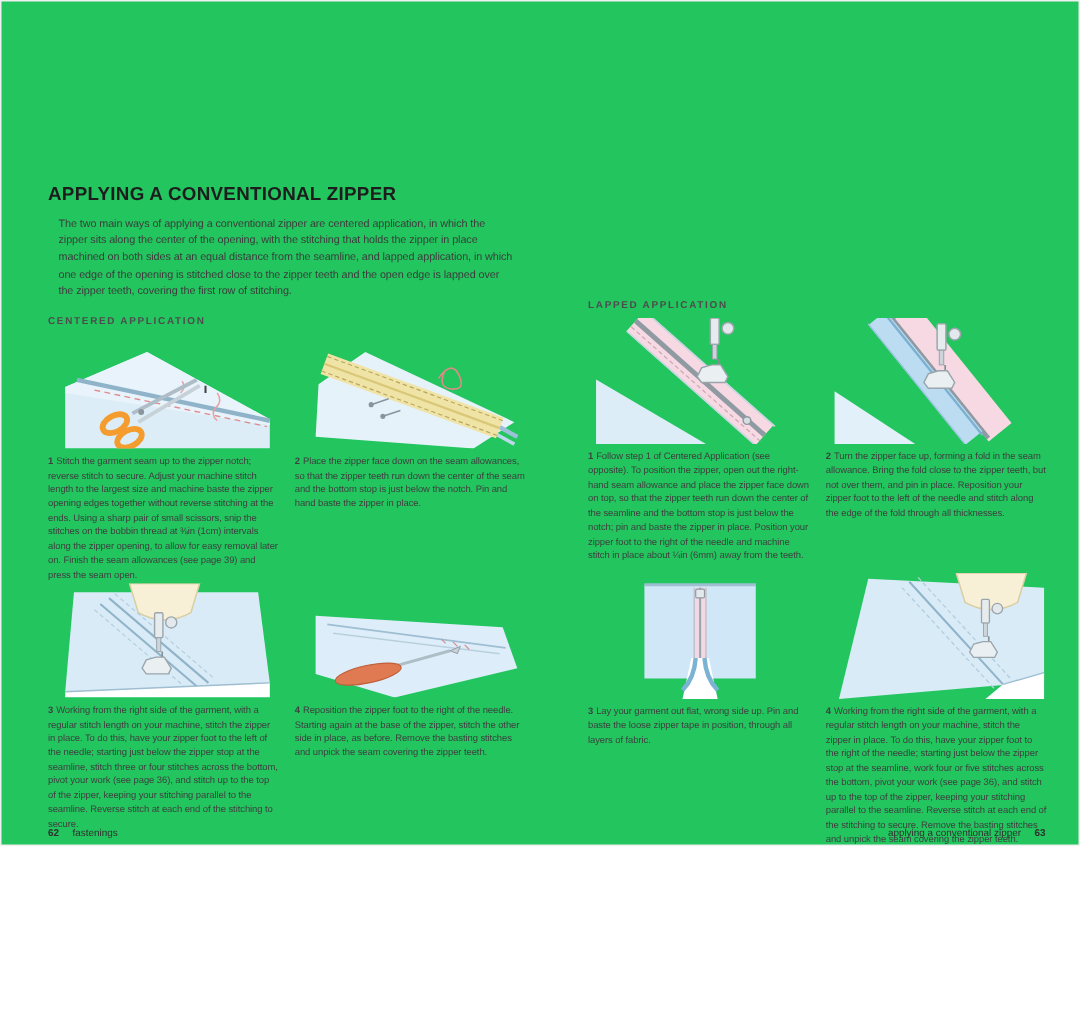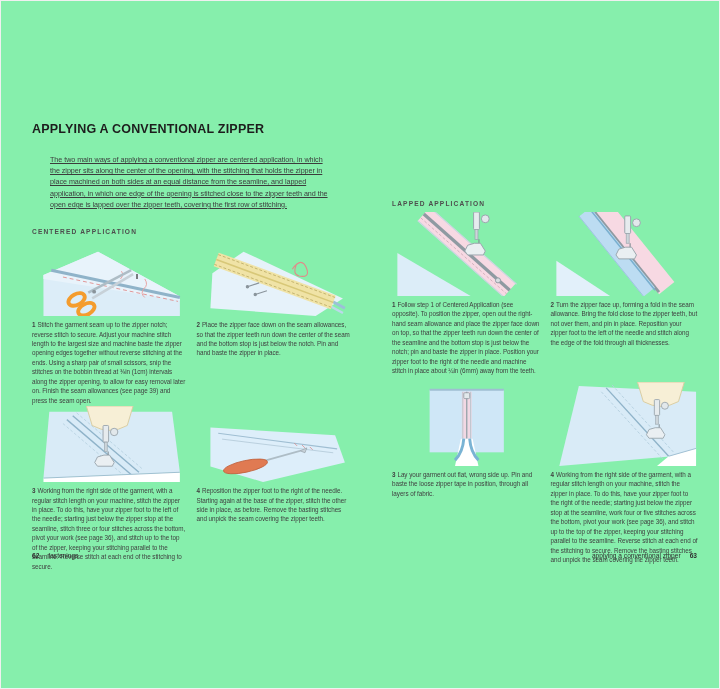--- a/index.html
+++ b/index.html
@@ -1,26 +1,26 @@
 <!DOCTYPE html>
 <html><head>
 <meta charset="utf-8">
 <style>
   html,body { margin:0; padding:0; background:#fff; }
   .canvas {
-    position:relative; width:720px; height:689px; background:#86efac;
+    position:relative; width:720px; height:564px; background:#22c55e;
     font-family:"Liberation Sans", sans-serif; color:#3f3f3f;
     box-shadow: inset 0 0 0 1px #f0f0f0; overflow:hidden;
   }
   .page { position:absolute; }
   .page-left  { left:32px;  top:122px; width:318px; }
   .page-right { left:392px; top:200px; width:306px; }
 
   .title { margin:0 0 7px 0; font-size:12.5px; font-weight:700; letter-spacing:0.2px; color:#1d1d1d; }
-  .intro { margin:18px; font-size:7.2px; line-height:1.56; letter-spacing:-0.05px; color:#3c3c3c;text-decoration:underline; }
+  .intro { margin:7px; font-size:7.2px; line-height:1.56; letter-spacing:-0.05px; color:#3c3c3c; }
   .sec-head { margin:12px 0 5px 0; font-size:6.6px; font-weight:700; letter-spacing:1.15px; color:#4d4d4d; }
   .page-right .sec-head { margin-top:0; }
 
   .grid { display:grid; grid-template-columns:1fr 1fr; column-gap:11px; }
   figure { margin:0; }
   .illu  { display:block; width:100%; height:76px; }
   .page-right .illu { height:84px; }
   .caption { margin-top:4px; min-height:86px; font-size:6.3px; line-height:1.5; letter-spacing:-0.05px; color:#3f3f3f; }
   .page-right .caption { min-height:82px; }
   .step-num { font-weight:700; margin-right:2px; }

